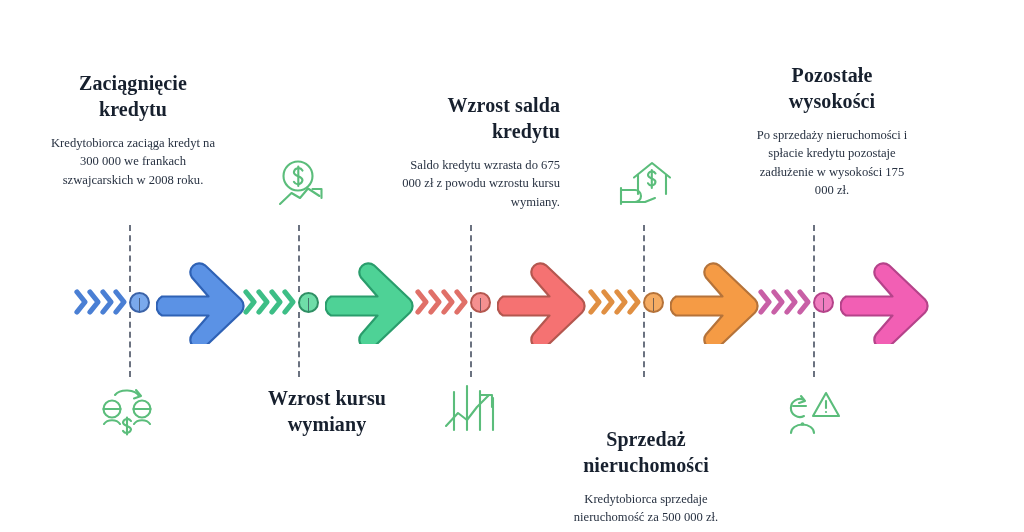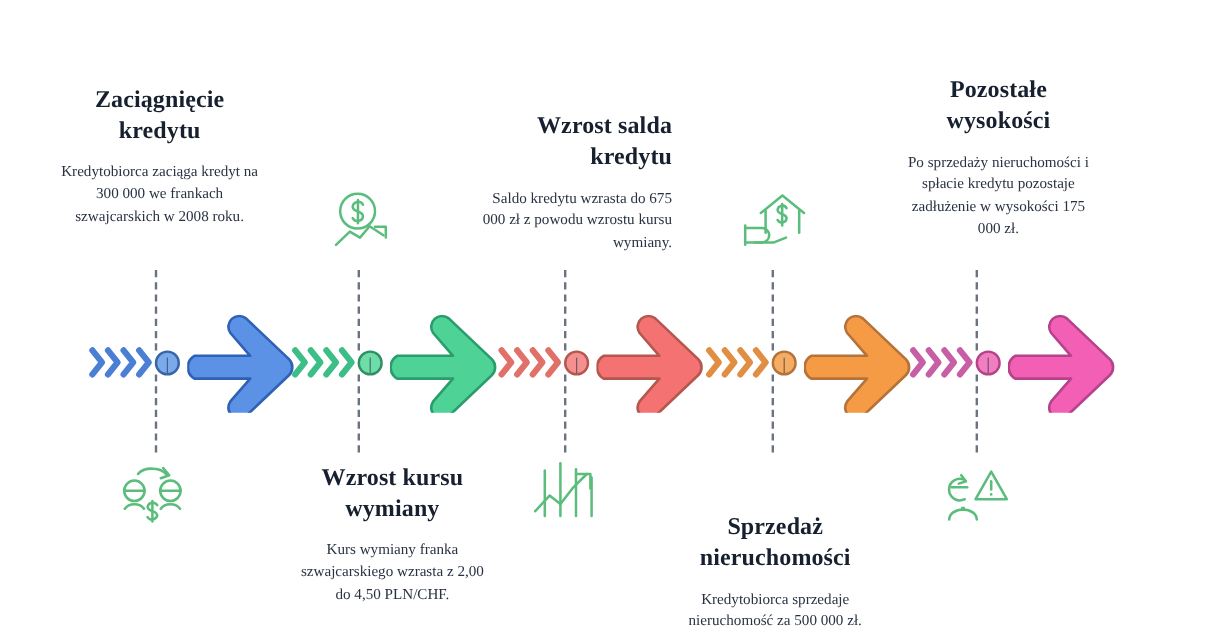--- a/index.html
+++ b/index.html
@@ -204,21 +204,20 @@
     </div>
   </div>
 
   <div class="block" style="left:48px; top:70px; width:170px;">
     <div class="block-title">Zaciągnięcie kredytu</div>
     <div class="block-body">Kredytobiorca zaciąga kredyt na 300 000 we frankach szwajcarskich w 2008 roku.</div>
   </div>
 
   <div class="block" style="left:222px; top:385px; width:158px;margin-left:26px;">
     <div class="block-title">Wzrost kursu wymiany</div>
-    <div class="block-body">Kurs wymiany franka szwajcarskiego wzrasta z 2,00 do 4,50 PLN/CHF.</div>
   </div>
 
   <div class="block" style="left:400px; top:92px; width:160px;text-align:right;">
     <div class="block-title">Wzrost salda kredytu</div>
     <div class="block-body">Saldo kredytu wzrasta do 675 000 zł z powodu wzrostu kursu wymiany.</div>
   </div>
 
   <div class="block" style="left:572px; top:387px; width:148px;margin-top:39px;">
     <div class="block-title">Sprzedaż nieruchomości</div>
     <div class="block-body">Kredytobiorca sprzedaje nieruchomość za 500 000 zł.</div>

